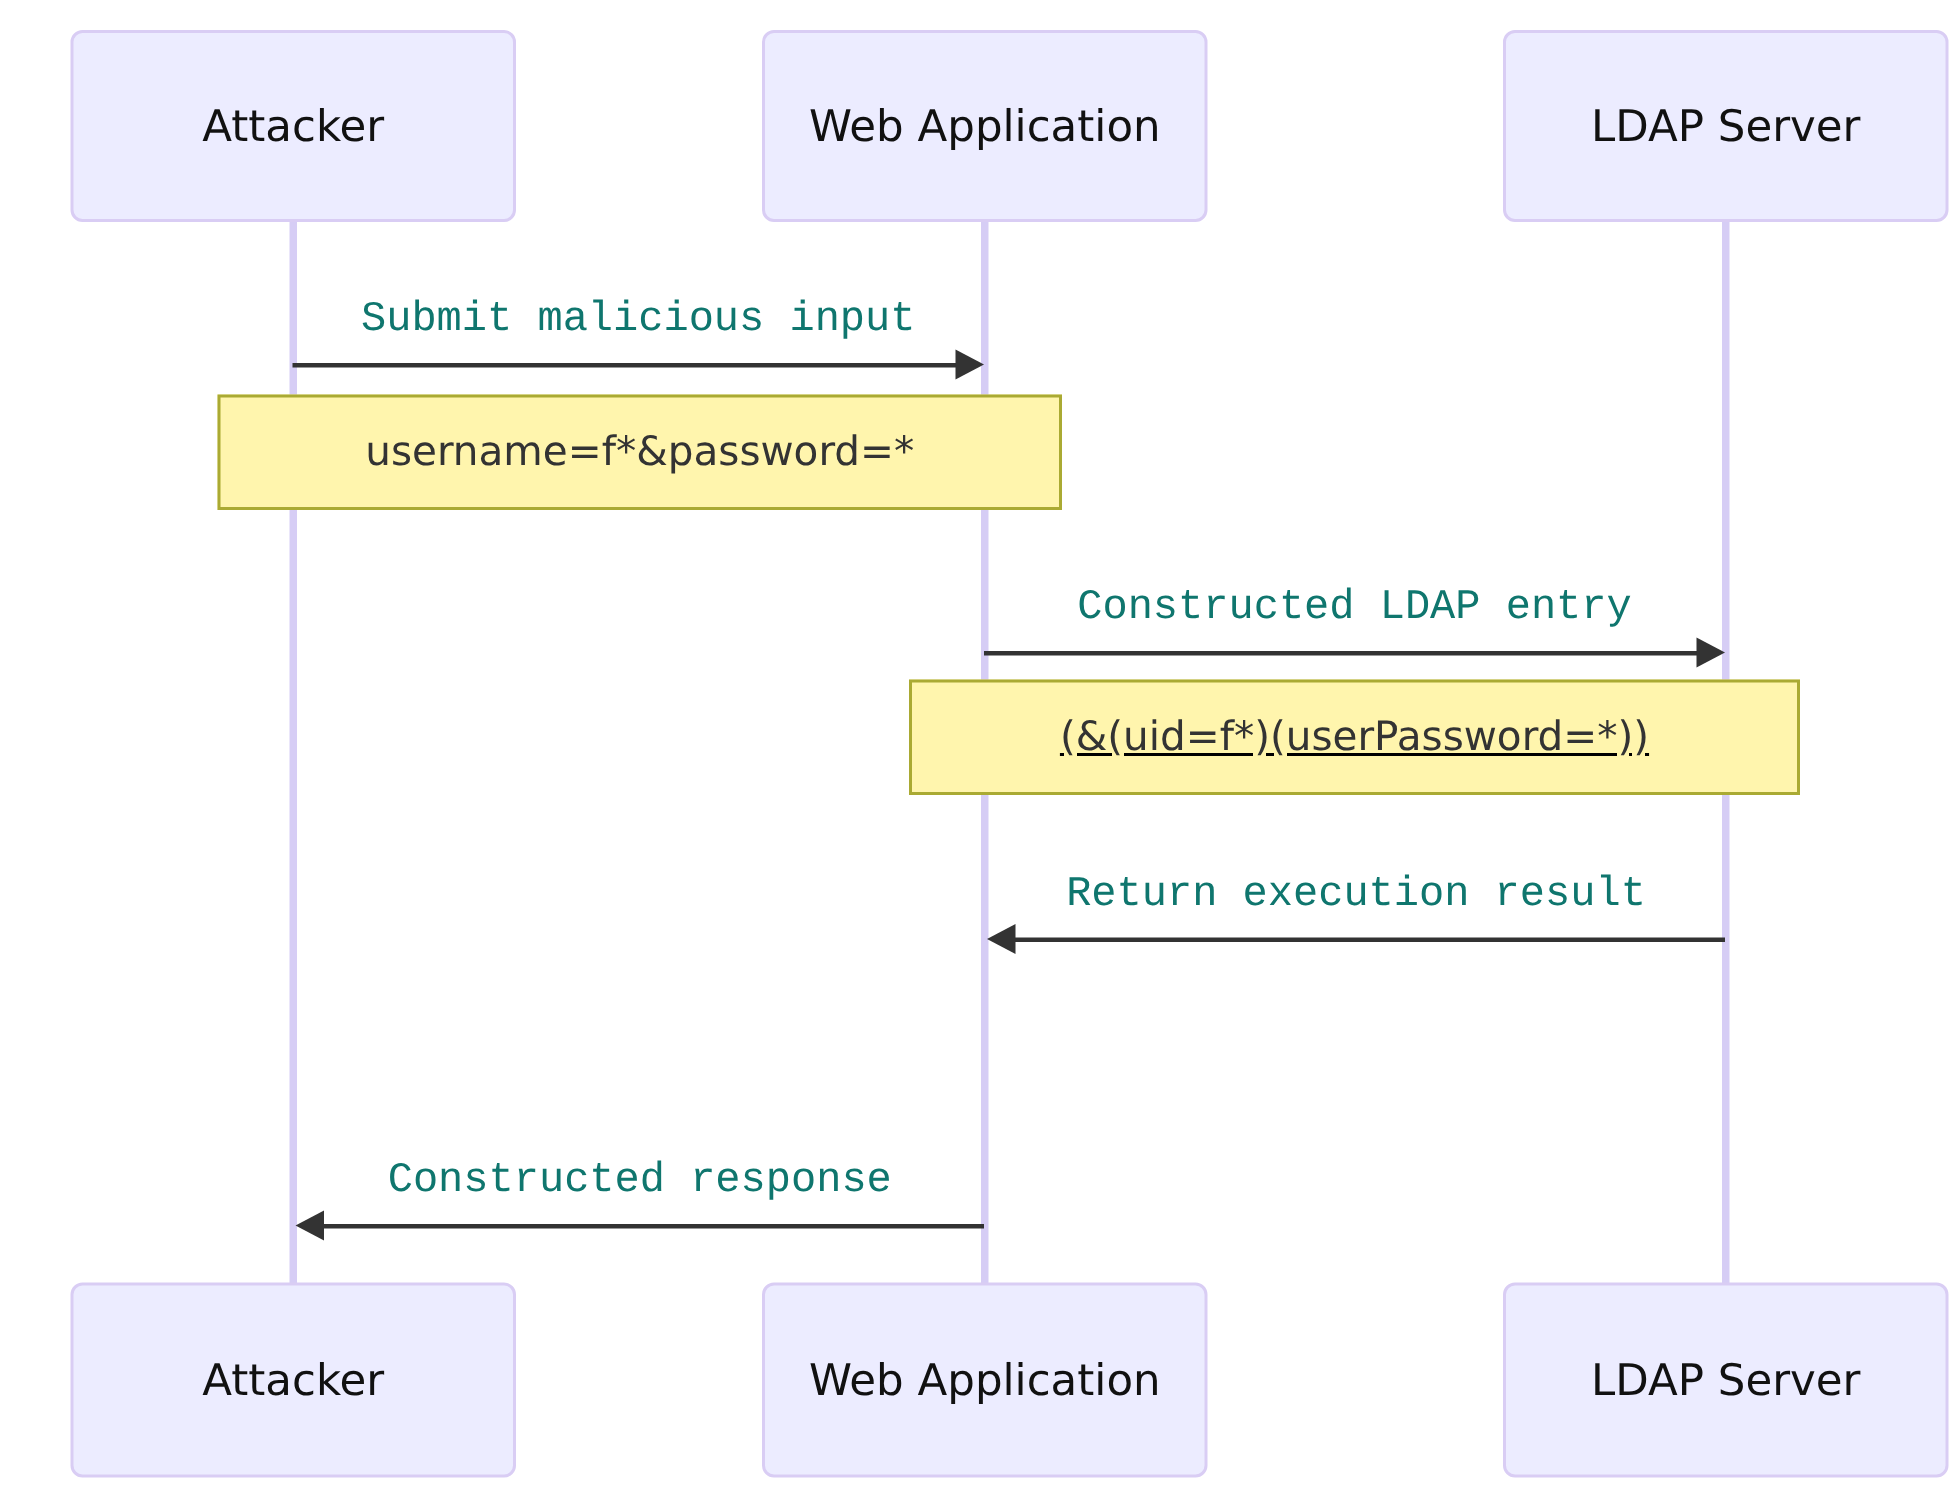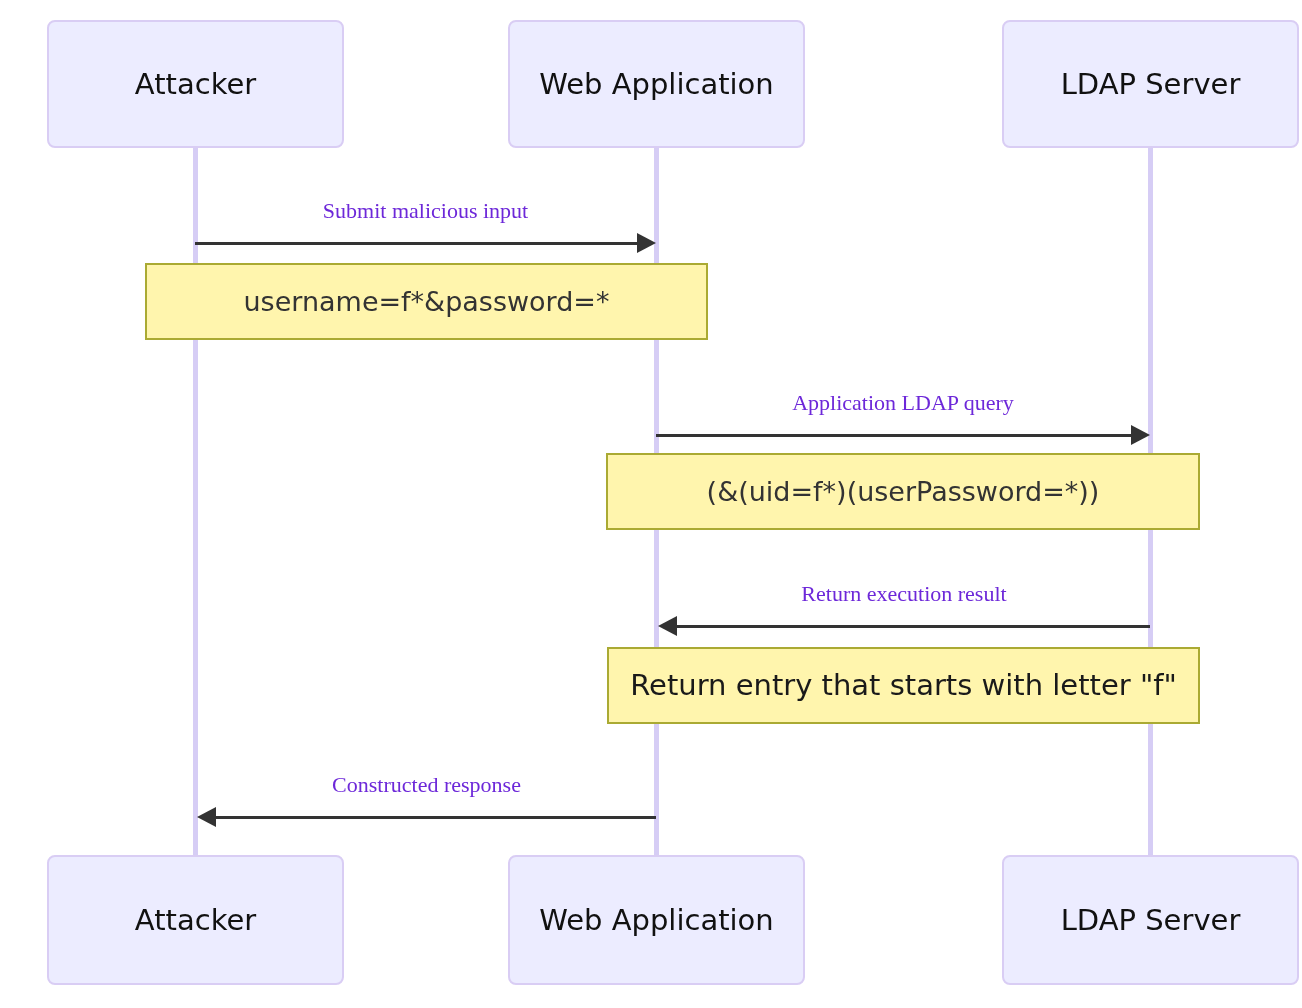--- a/index.html
+++ b/index.html
@@ -67,26 +67,26 @@
     border-bottom: 10px solid transparent;
   }
   .arrow-head.right {
     border-left: 19px solid #333333;
   }
   .arrow-head.left {
     border-right: 19px solid #333333;
   }
   .msg-label {
     position: absolute;
-    font-size: 22px;
-    color: #6d28d9;
+    font-size: 28px;
+    color: #0f766e;
     white-space: nowrap;
     transform: translateX(-50%);
     line-height: 1;
-    font-family: Liberation Serif, serif;
+    font-family: Liberation Mono, monospace;
   }
 
   
   .note-box {
     position: absolute;
     background: #fff5ad;
     border: 2px solid #aaaa33;
     box-sizing: border-box;
     display: flex;
     align-items: center;
@@ -129,38 +129,35 @@
     <div class="msg-label" style="left:50%; top:-42px;">Submit malicious input</div>
     <div class="msg-line" style="width:444px;"></div>
     <div class="arrow-head right" style="left:442px;"></div>
   </div>
 
   <div class="note-box" style="left:121px; top:263px; width:563px; height:77px;">
     <span class="note-label">username=f*&amp;password=*</span>
   </div>
 
   <div class="msg" style="left:632px; top:434px; width:494px;">
-    <div class="msg-label" style="left:50%; top:-42px;">Application LDAP query</div>
+    <div class="msg-label" style="left:50%; top:-42px;">Constructed LDAP entry</div>
     <div class="msg-line" style="width:477px;"></div>
     <div class="arrow-head right" style="left:475px;"></div>
   </div>
 
-  <div class="note-box" style="left:582px; top:453px; width:594px; height:77px;">
+  <div class="note-box" style="left:582px; top:453px; width:594px; height:77px;text-decoration:underline;">
     <span class="note-label">(&amp;(uid=f*)(userPassword=*))</span>
   </div>
 
   <div class="msg" style="left:634px; top:625px; width:492px;">
     <div class="msg-label" style="left:50%; top:-42px;">Return execution result</div>
     <div class="msg-line" style="left:17px; width:475px;"></div>
     <div class="arrow-head left" style="left:0px;"></div>
   </div>
 
-  <div class="note-box" style="left:583px; top:647px; width:593px; height:77px;">
-    <span class="note-label emphasis">Return entry that starts with letter "f"</span>
-  </div>
 
   <div class="msg" style="left:173px; top:816px; width:459px;">
     <div class="msg-label" style="left:50%; top:-42px;">Constructed response</div>
     <div class="msg-line" style="left:17px; width:442px;"></div>
     <div class="arrow-head left" style="left:0px;"></div>
   </div>
 
   <div class="actor-box" style="left:23px; top:855px; width:297px; height:130px;">
     <span class="actor-label">Attacker</span>
   </div>

